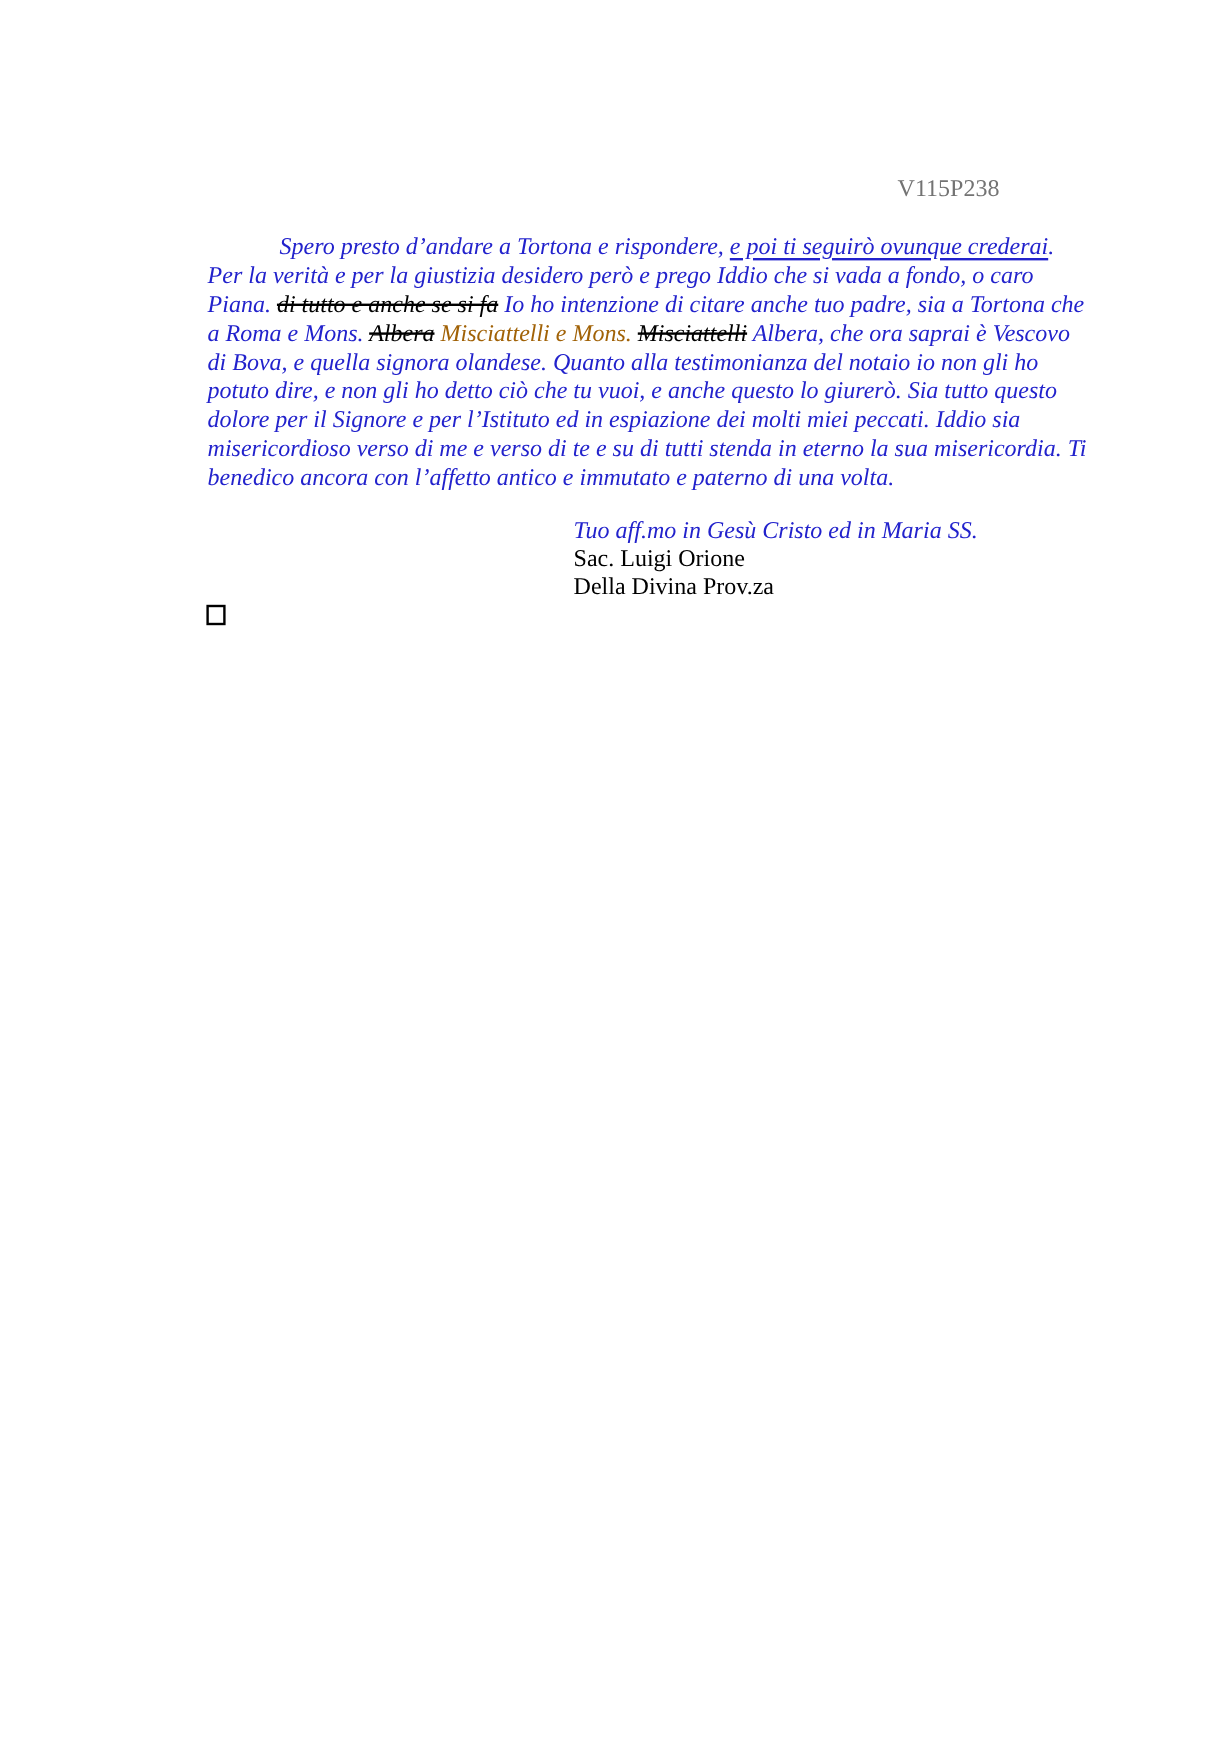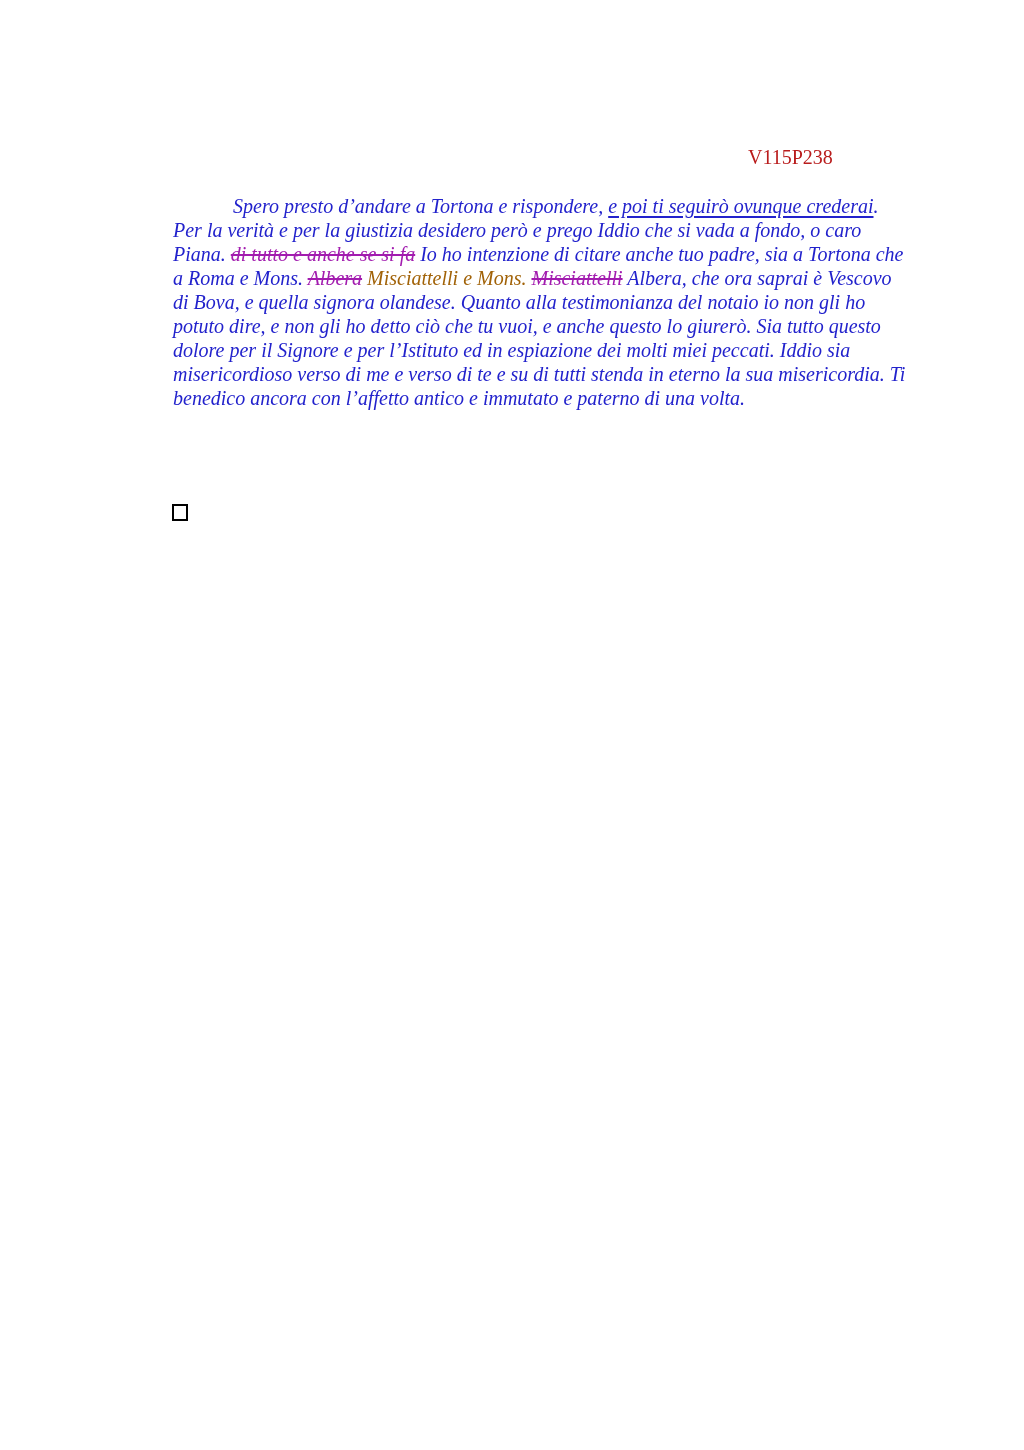--- a/index.html
+++ b/index.html
@@ -14,21 +14,21 @@
     background: #ffffff;
     overflow: hidden;
     font-family: "Liberation Serif", serif;
   }
   .page-code {
     position: absolute;
     left: 748px;
     top: 145px;
     font-size: 20px;
     line-height: 24px;
-    color: #b91c1c;
+    color: #737373;
     white-space: nowrap;
   }
   .letter-body {
     position: absolute;
     left: 173px;
     top: 194px;
     width: 737px;
     font-style: italic;
     font-size: 20px;
     line-height: 24px;
@@ -37,21 +37,21 @@
     text-align: left;
   }
   .seg-blue { color: #2222CC; }
   .seg-blue-underline {
     color: #2222CC;
     text-decoration: underline;
     text-underline-offset: 3px;
     font-style: italic;
   }
   .seg-red-strike {
-    color: #a21caf;
+    color: #000000;
     text-decoration: line-through;
     margin-top: 32px;
   }
   .seg-black { color: #a16207; }
   .signature-block {
     position: absolute;
     left: 478px;
     top: 431px;
     font-size: 20px;
     line-height: 23.5px;
@@ -79,16 +79,21 @@
 <body>
 
 <div class="page">
 
   <div class="page-code">V115P238</div>
 
   <div class="letter-body">
     <span class="seg-blue">Spero presto d’andare a Tortona e rispondere, </span><span class="seg-blue-underline">e poi ti seguirò ovunque crederai</span><span class="seg-blue">. Per la verità e per la giustizia desidero però e prego Iddio che si vada a fondo, o caro Piana. </span><span class="seg-red-strike">di tutto e anche se si fa</span><span class="seg-blue"> Io ho intenzione di citare anche tuo padre, sia a Tortona che a Roma e Mons. </span><span class="seg-red-strike">Albera</span><span class="seg-black"> Misciattelli e Mons. </span><span class="seg-red-strike">Misciattelli</span><span class="seg-blue"> Albera, che ora saprai è Vescovo di Bova, e quella signora olandese. Quanto alla testimonianza del notaio io non gli ho potuto dire, e non gli ho detto ciò che tu vuoi, e anche questo lo giurerò. Sia tutto questo dolore per il Signore e per l’Istituto ed in espiazione dei molti miei peccati. Iddio sia misericordioso verso di me e verso di te e su di tutti stenda in eterno la sua misericordia. Ti benedico ancora con l’affetto antico e immutato e paterno di una volta.</span>
   </div>
 
+  <div class="signature-block">
+    <div class="sig-closing">Tuo aff.mo in Gesù Cristo ed in Maria SS.</div>
+    <div class="sig-name">Sac. Luigi Orione</div>
+    <div class="sig-congregation">Della Divina Prov.za</div>
+  </div>
 
   <div class="checkbox-glyph"></div>
 
 </div>
 
 </body></html>

